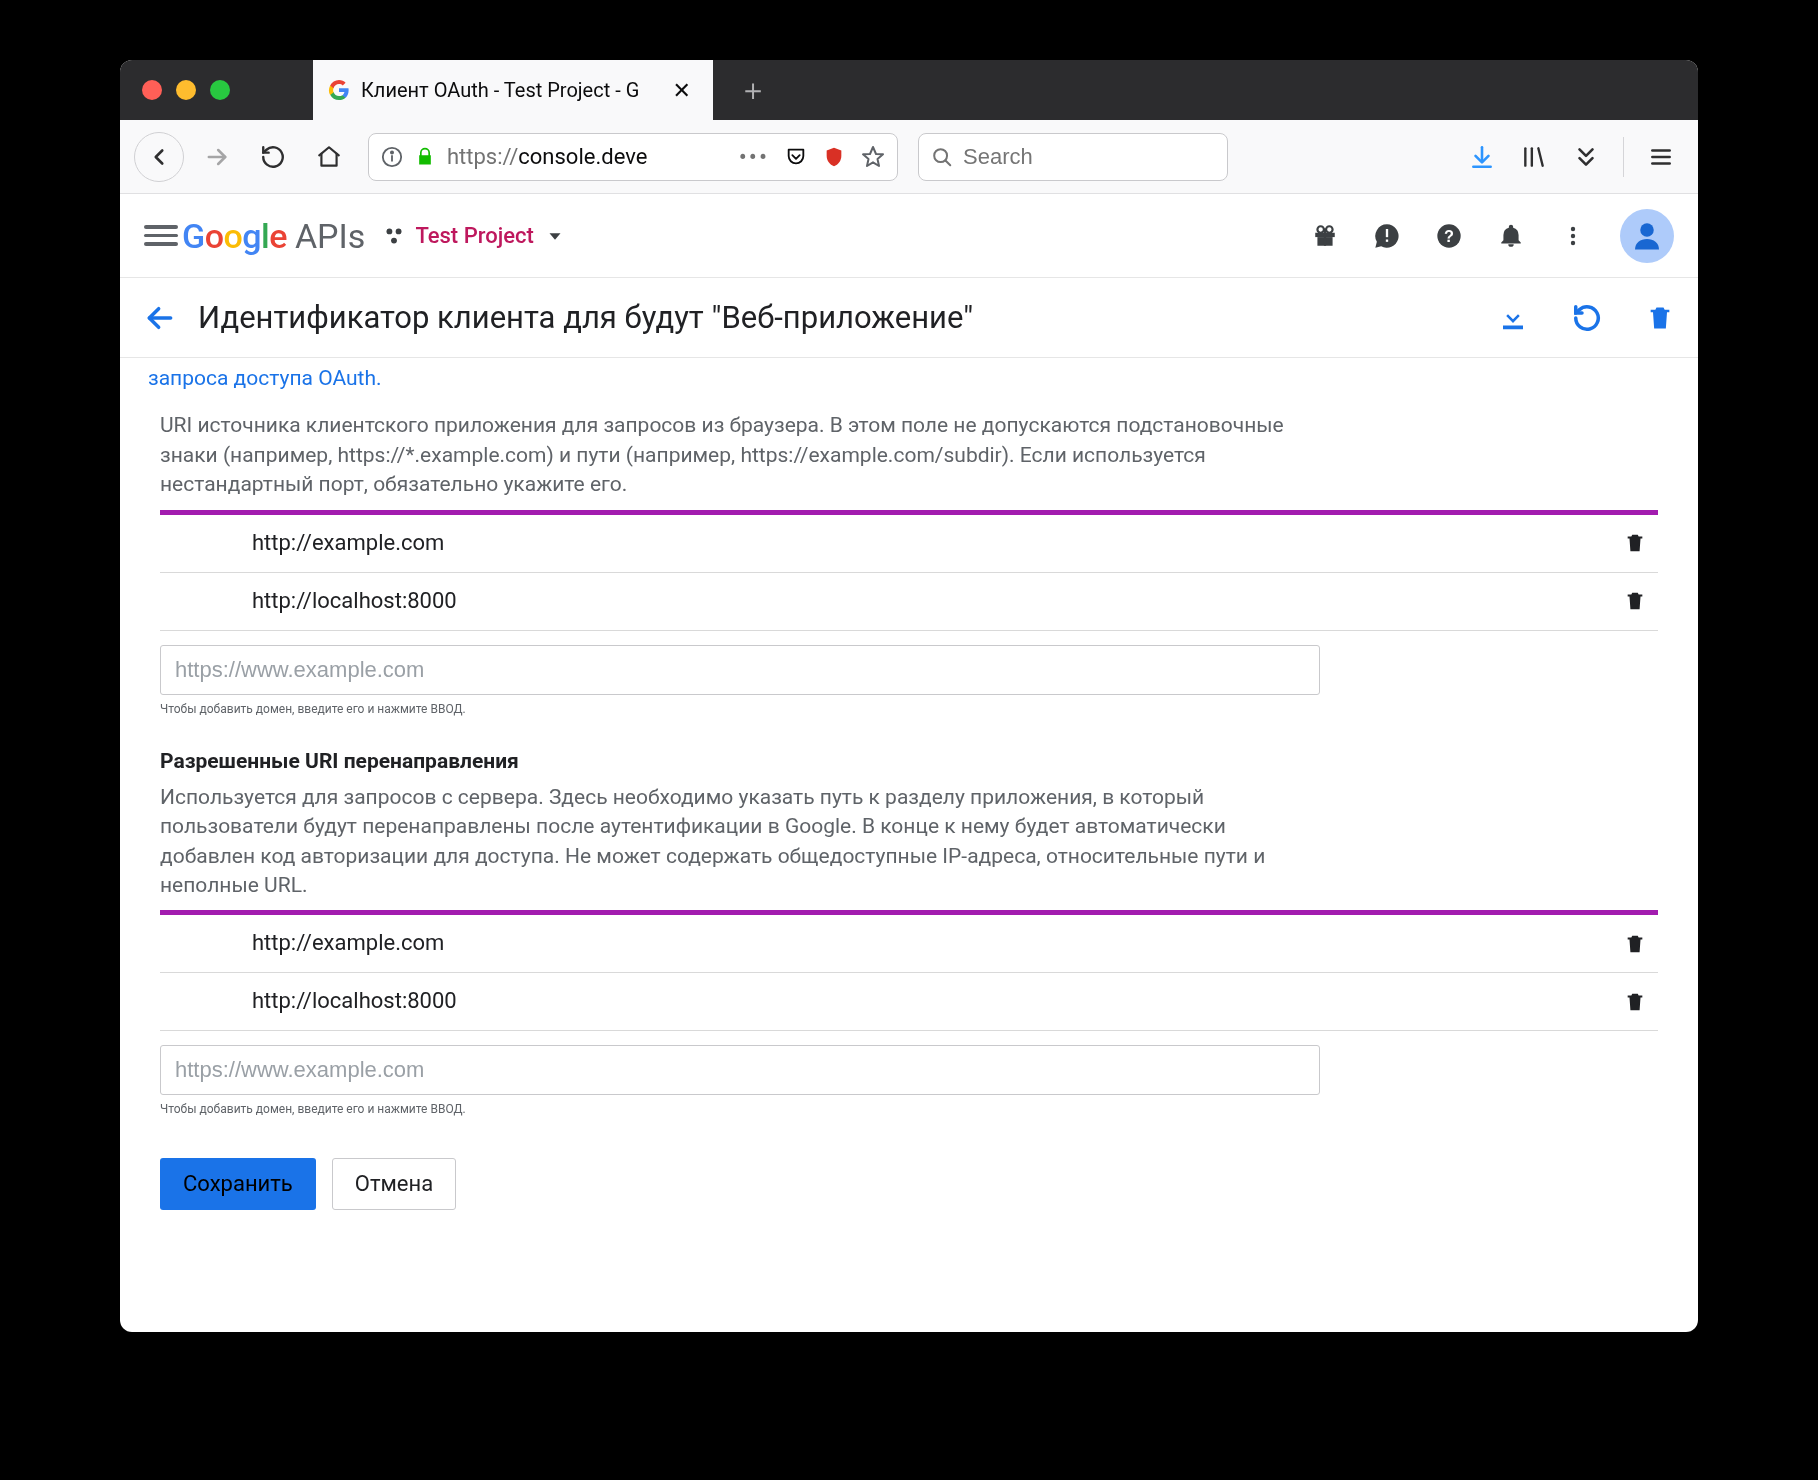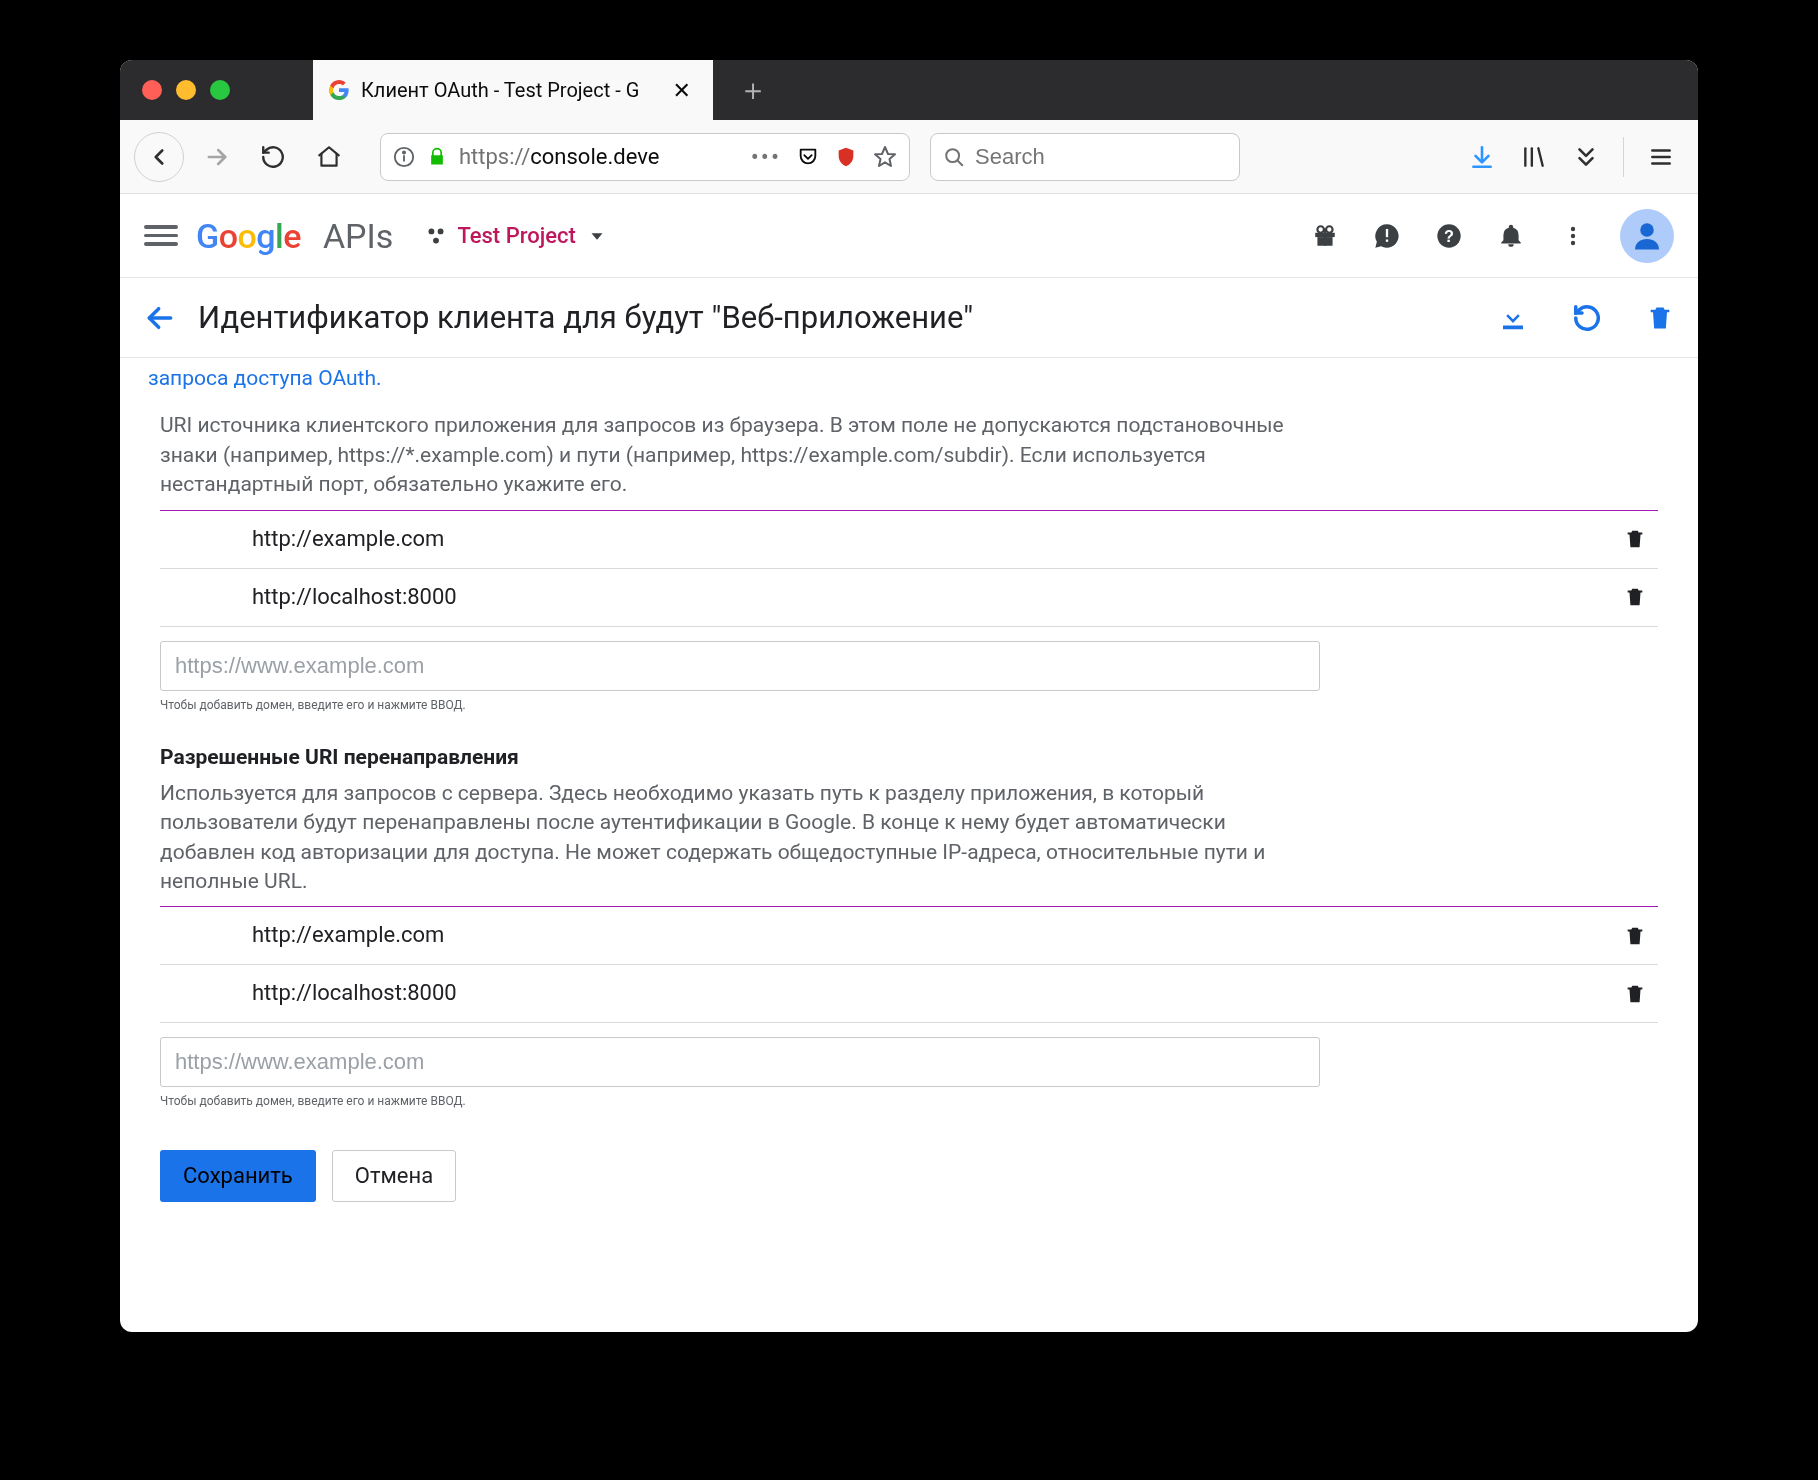--- a/index.html
+++ b/index.html
@@ -84,40 +84,40 @@
   .urlbox, .searchbox {
     height:48px;
     border:1px solid #c9c9cc;
     border-radius:8px;
     background:#fff;
     display:flex;
     align-items:center;
     padding:0 12px;
     gap:10px;
   }
-  .urlbox { flex: 0 0 530px; margin-left:18px;gap:12px;}
+  .urlbox { flex: 0 0 530px; margin-left:6px;gap:12px;}
   .searchbox { flex: 0 0 310px; margin-left:10px;}
   .url-text { font-size:22px; color:#737373; white-space:nowrap; overflow:hidden; }
   .url-text .dark { color:#0c0c0d; }
   .url-icons-right { margin-left:auto; display:flex; gap:16px; align-items:center;}
   .search-input {
     border:none; outline:none; font-size:22px; color:#737373; width:100%;
     background:transparent;
   }
   .right-icons { display:flex; align-items:center; gap:6px; margin-left:auto;}
   .divider-v { width:1px; height:40px; background:#d5d5d8; margin:0 8px;}
   
   .gapis-header {
     height: 84px;
     background:#fff;
     border-bottom:1px solid #e6e6e6;
     display:flex;
     align-items:center;
     padding:0 24px;
-    gap:18px;
+    gap:4px;
   }
   .hamburger { width:34px; display:flex; flex-direction:column; gap:5px; cursor:pointer;}
   .hamburger span { height:3.5px; background:#5f6368; border-radius:2px;}
   .g-logo { font-size:34px; font-weight:500; letter-spacing:-0.5px;}
   .g-logo .g1{color:#4285F4;} .g-logo .g2{color:#EA4335;} .g-logo .g3{color:#FBBC05;}
   .g-logo .g4{color:#4285F4;} .g-logo .g5{color:#34A853;} .g-logo .g6{color:#EA4335;}
   .g-apis { color:#5f6368; font-size:34px; font-weight:400; margin-left:4px;}
   .project-picker { display:flex; align-items:center; gap:10px; margin-left:14px; cursor:pointer;}
   .pp-icon { font-size:22px; color:#3c4043;}
   .pp-label { font-size:22px; color:#be185d; font-weight:500;}
@@ -140,21 +140,21 @@
   
   .content {
     padding: 0 40px 30px 40px;
     color:#5f6368;
     font-size:21px;
     line-height:1.4;
   }
   .link-frag { color:#1a73e8; font-size:21px; margin-top:6px; margin-bottom:18px; display:block; margin-left:-12px;}
   .section-head { color:#202124; font-weight:700; font-size:21px; margin-top:10px;}
   .section-desc { margin-top:6px; margin-bottom:10px; max-width:1140px;}
-  .uri-list { margin-top:10px; border-top:1px solid #a21caf;}
+  .uri-list { margin-top:10px; border-top:5px solid #a21caf;}
   .uri-row {
     height:58px; border-bottom:1px solid #d9d9d9;
     display:flex; align-items:center; padding-left:92px; padding-right:12px;
   }
   .uri-row .uri-text { font-size:22px; color:#202124; flex:1;}
   .uri-row .del { cursor:pointer; color:#202124;}
   .add-box {
     margin-top:14px;
     width:100%;
     max-width:1160px;

